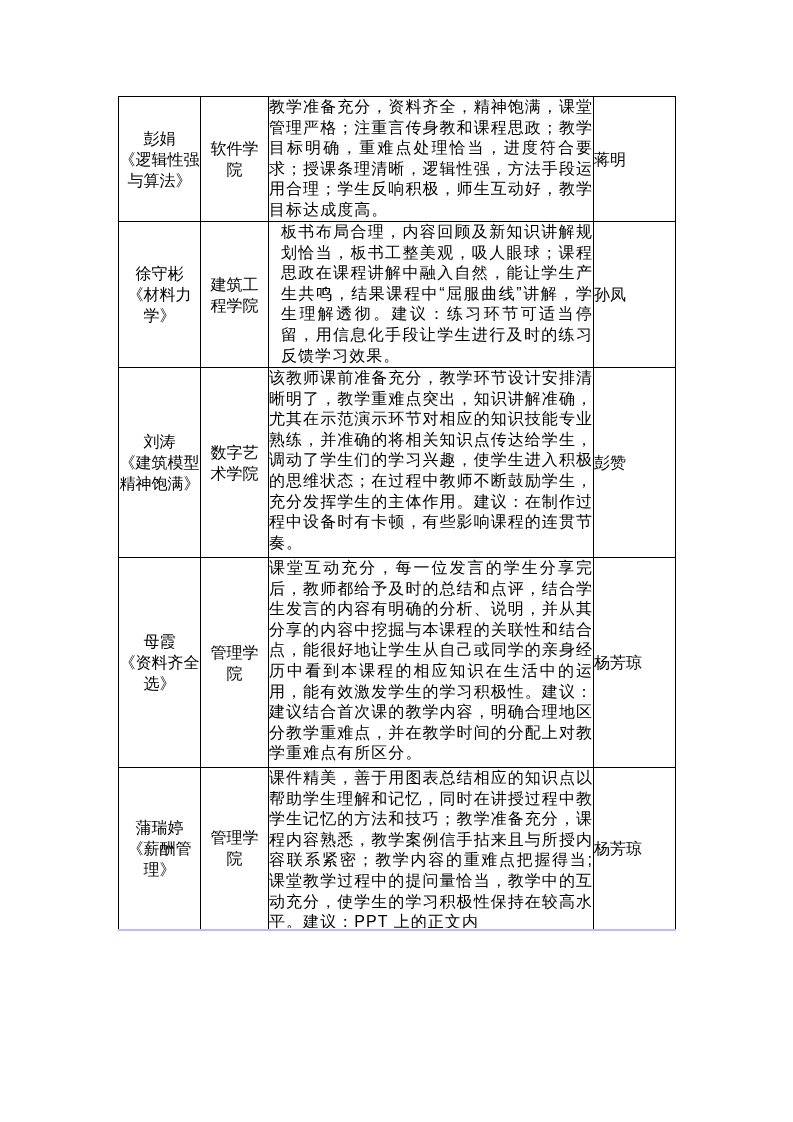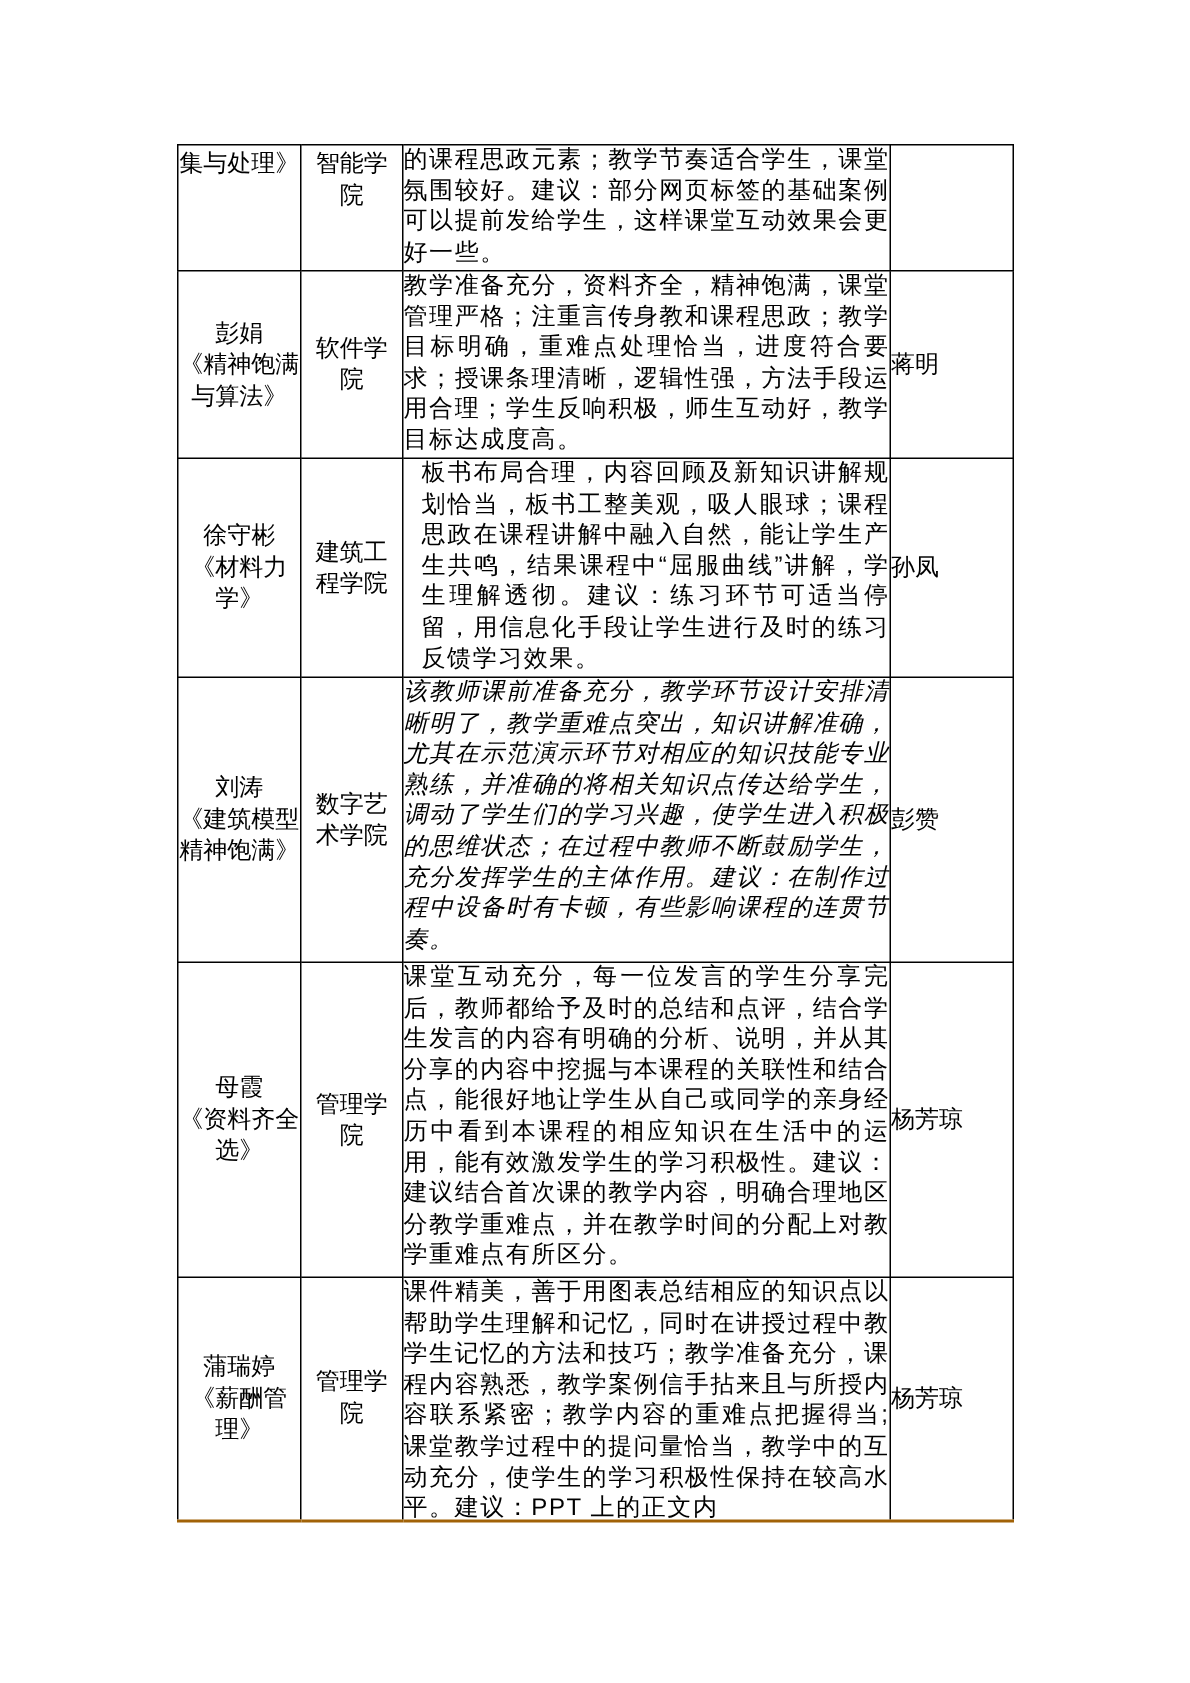--- a/index.html
+++ b/index.html
@@ -22,21 +22,21 @@
     top: 96px;
     width: 557px;
     border-collapse: collapse;
     table-layout: fixed;
   }
   table.eval-table td {
     border: 1px solid #000000;
     padding: 0;
   }
   table.eval-table tr:last-child td {
-    border-bottom: 2px solid #a16207;
+    border-bottom: 2px solid #c4b5fd;
     margin-left: 16px;
   }
   col.c-name  { width: 82px; }
   col.c-college { width: 68px; }
   col.c-eval  { width: 325px; }
   col.c-evaluator { width: 82px; }
 
   td.cell-name, td.cell-college {
     text-align: center;
     vertical-align: middle;
@@ -58,21 +58,21 @@
     font-size: 16px;
     line-height: 20.6px;
     letter-spacing: 1.05px;
     text-align: justify;
     text-justify: inter-character;
     overflow: hidden;
   }
   .clip-r1 { max-height: 82px; }
   .clip-r2 { max-height: 123px; }
   .clip-r3 { max-height: 144px; margin-left: 12px; }
-  .clip-r4 { max-height: 188px; font-style: italic; }
+  .clip-r4 { max-height: 188px; }
   .clip-r5 { max-height: 208px; }
   .clip-r6 { max-height: 160px; }
   td.cell-evaluator {
     text-align: left;
     vertical-align: middle;
     font-size: 16px;
     line-height: 21px;
   }
   tr.row-1 { height: 84px; }
   tr.row-2 { height: 125px; }
@@ -86,32 +86,23 @@
 
 <div class="page">
   <table class="eval-table">
     <colgroup>
       <col class="c-name">
       <col class="c-college">
       <col class="c-eval">
       <col class="c-evaluator">
     </colgroup>
     <tbody>
-      <tr class="row-1 row-top">
-        <td class="cell-name">集与处理》</td>
-        <td class="cell-college">智能学
-院</td>
-        <td class="cell-eval">
-            <div class="eval-text clip-r1">的课程思政元素；教学节奏适合学生，课堂氛围较好。建议：部分网页标签的基础案例可以提前发给学生，这样课堂互动效果会更好一些。</div>
-          </td>
-        <td class="cell-evaluator"></td>
-      </tr>
       <tr class="row-2">
         <td class="cell-name">彭娟
-《精神饱满
+《逻辑性强
 与算法》</td>
         <td class="cell-college">软件学
 院</td>
         <td class="cell-eval">
             <div class="eval-text clip-r2">教学准备充分，资料齐全，精神饱满，课堂管理严格；注重言传身教和课程思政；教学目标明确，重难点处理恰当，进度符合要求；授课条理清晰，逻辑性强，方法手段运用合理；学生反响积极，师生互动好，教学目标达成度高。</div>
           </td>
         <td class="cell-evaluator">蒋明</td>
       </tr>
       <tr class="row-3">
         <td class="cell-name">徐守彬

